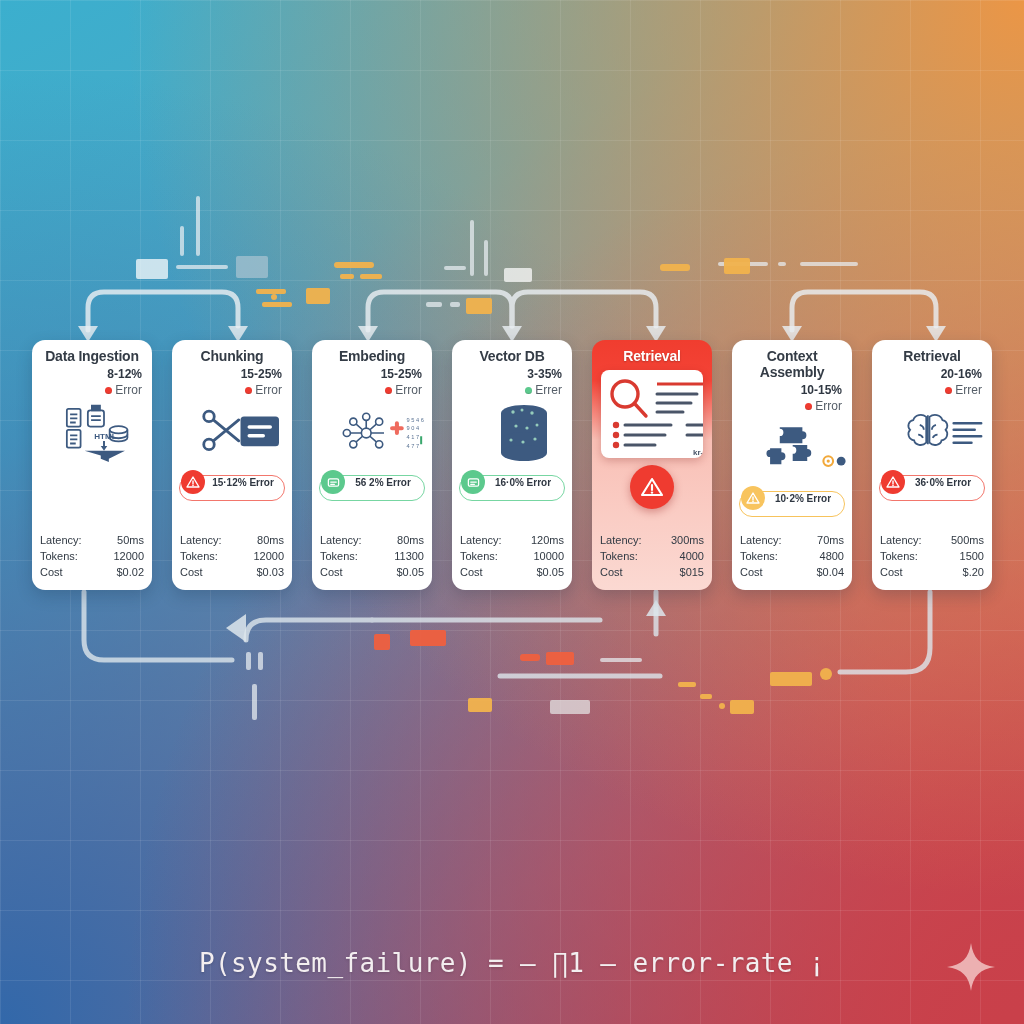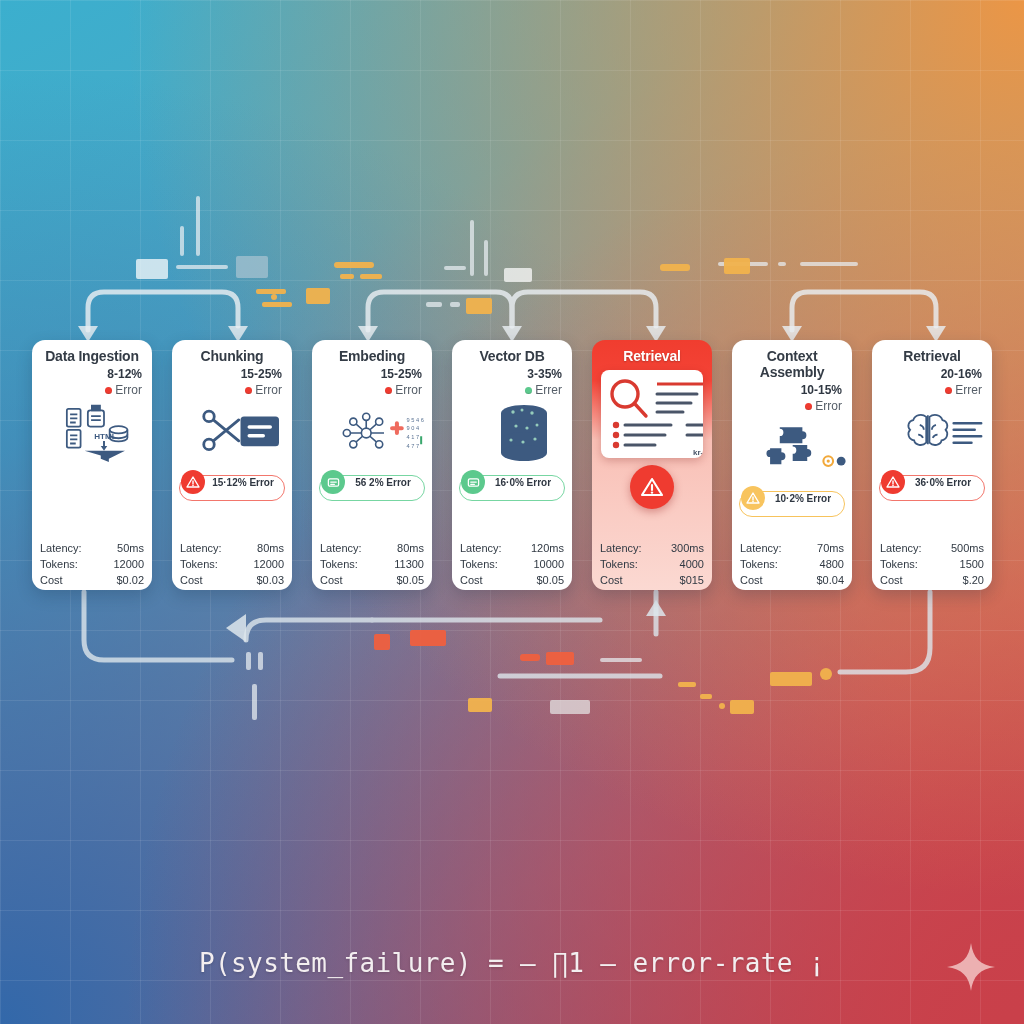--- a/index.html
+++ b/index.html
@@ -61,21 +61,21 @@
   }
   .badge.red { border:1.5px solid #f2766c; }
   .badge.red .bi { background:#ef3b30; }
   .badge.green { border:1.5px solid #77d6a2; }
   .badge.green .bi { background:#5cc98d; }
   .badge.amber { border:1.5px solid #f7c35c; }
   .badge.amber .bi { background:#f8c45e; }
   .badge span.txt { flex:1; text-align:center; }
 
   .metrics {
-    margin-top:auto; padding:0 8px 1px; font-size:11px; color:#303943; line-height:1.45;
+    margin-top:auto; padding:0 8px 9px; font-size:11px; color:#303943; line-height:1.45;
   }
   .mrow { display:flex; justify-content:space-between; }
   .mrow .k { font-weight:400; }
   .mrow .v { font-weight:400; }
 
   
   .ret-panel {
     margin:4px 9px 0; background:#fff; border-radius:8px; height:88px;
     box-shadow:0 3px 9px rgba(120,20,20,.25); position:relative; overflow:hidden;
   }

